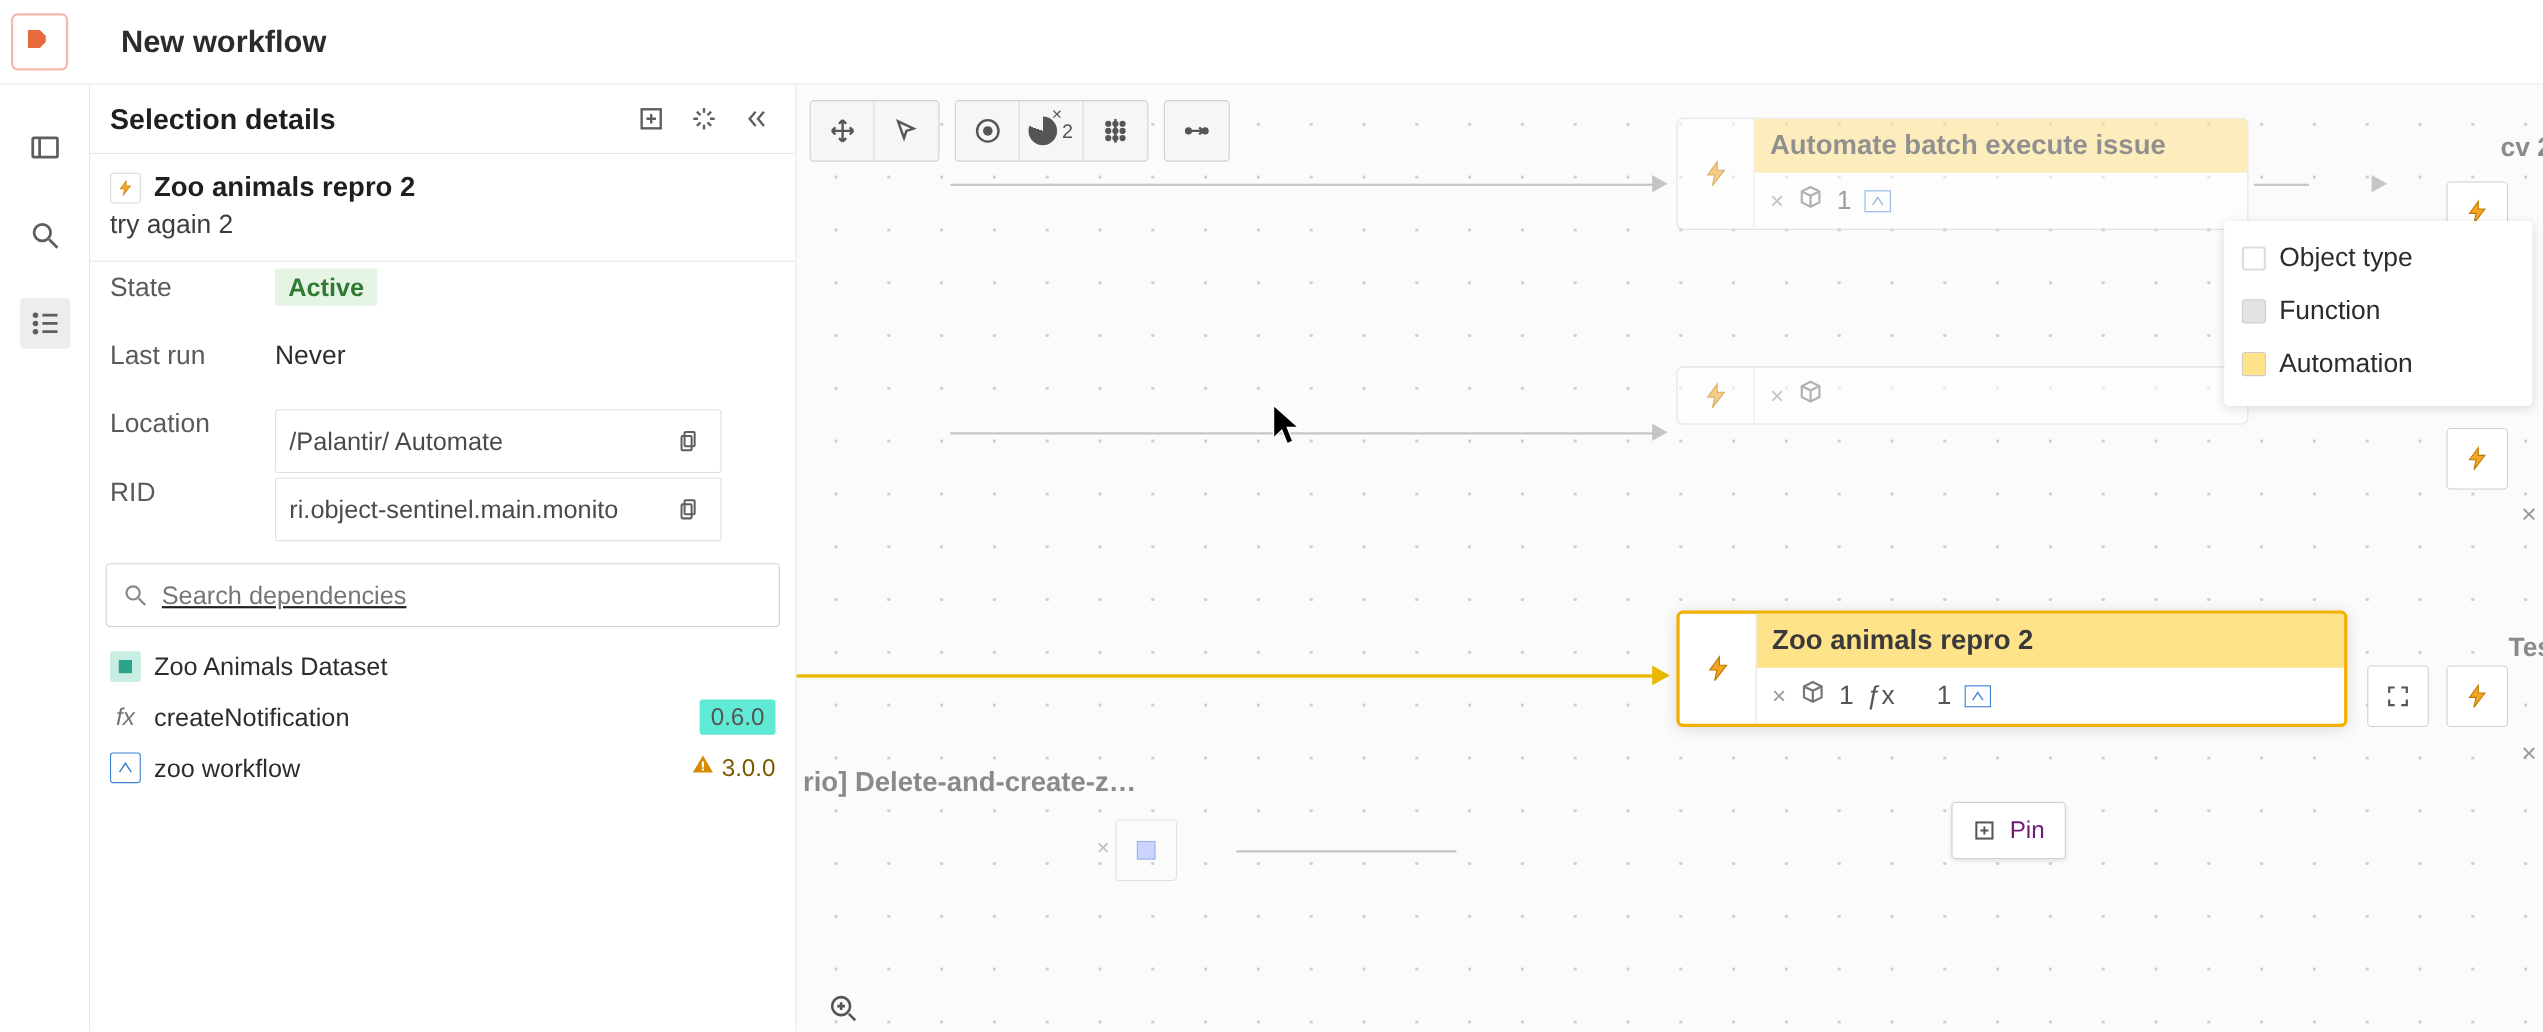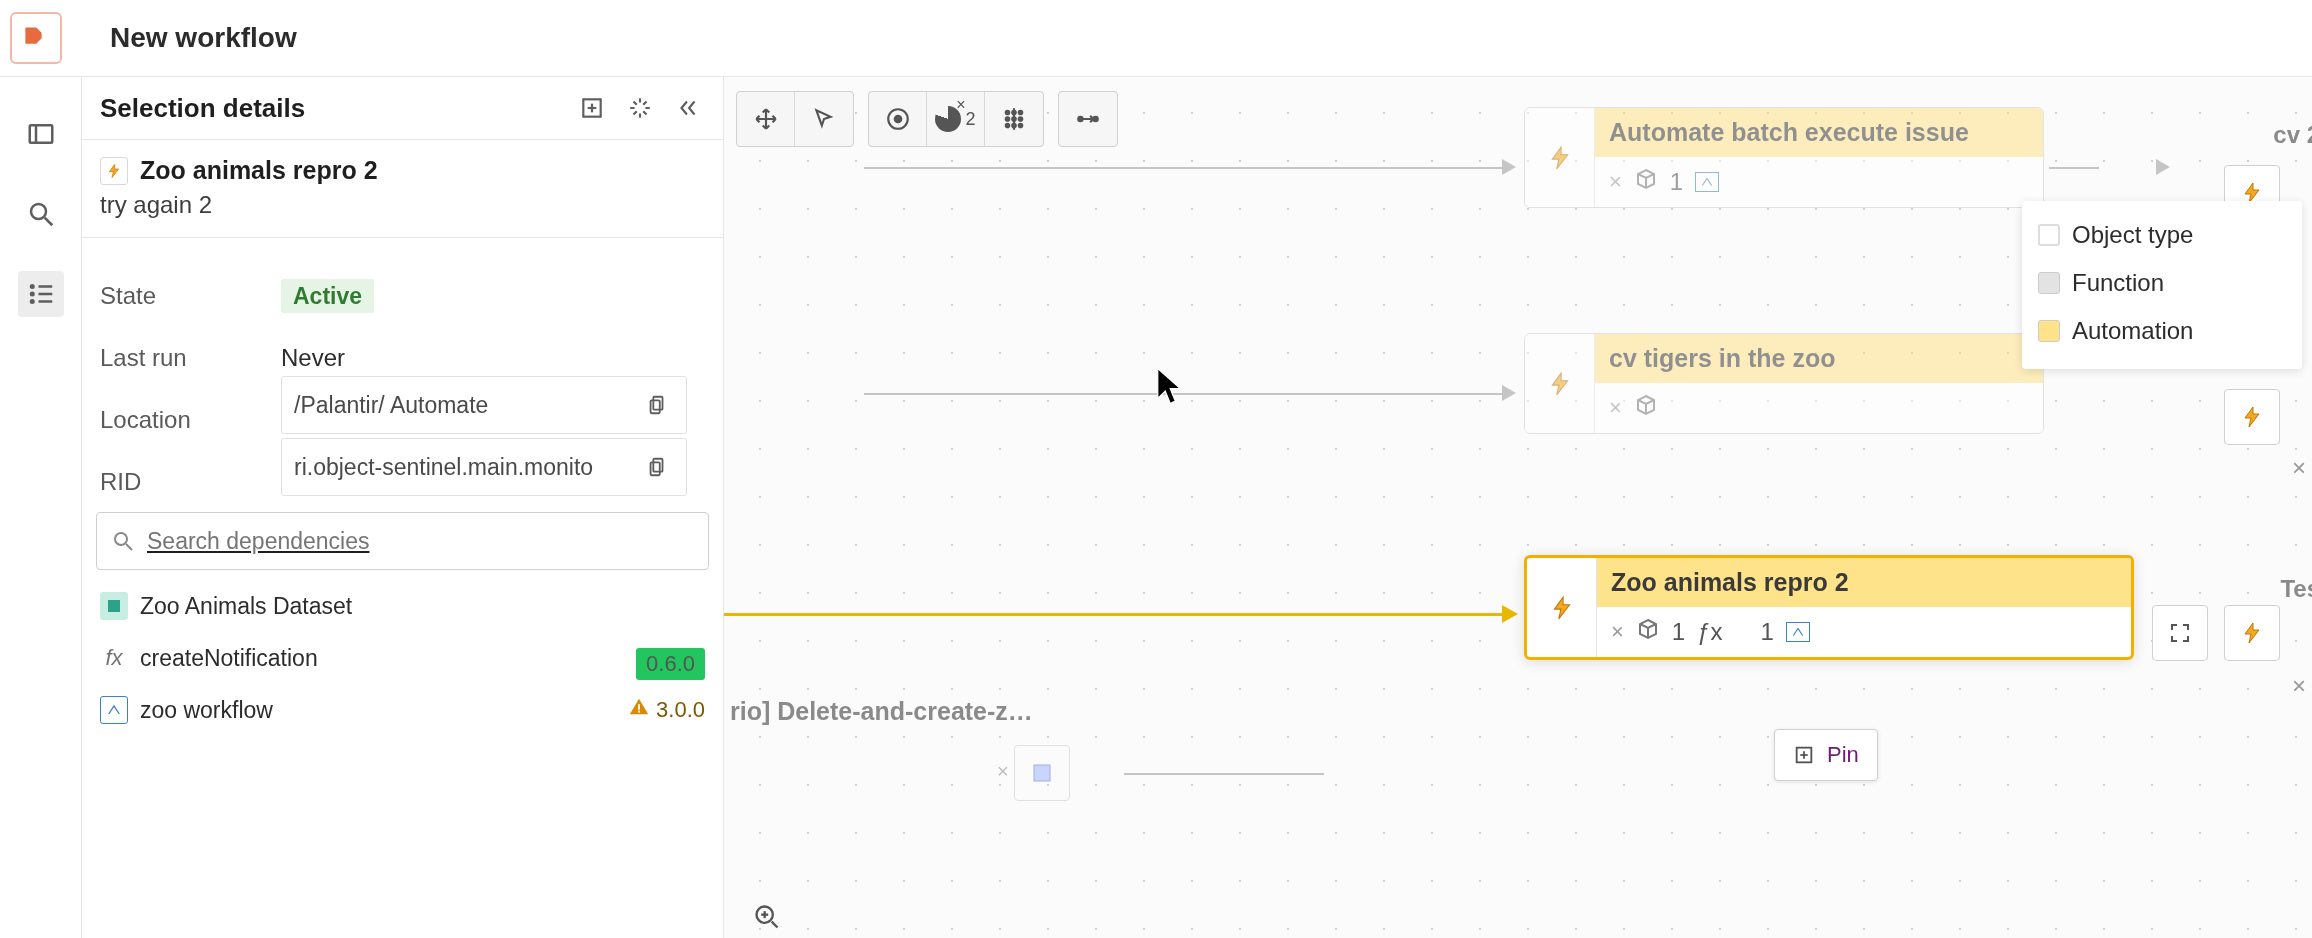--- a/index.html
+++ b/index.html
@@ -27,21 +27,21 @@
   .sidebar .section-head .tool svg { width:26px; height:26px; stroke:#5e5e5e; fill:none; stroke-width:2; }
 
   .sidebar .sel-block { padding: 16px 18px 18px 18px; border-bottom:1px solid #e6e6e6; }
   .sidebar .sel-title-row { display:flex; align-items:center; gap:12px; margin-bottom:6px; }
   .sidebar .sel-title-row .bolt { width:28px; height:28px; border:1px solid #d9d9d9; border-radius:3px; display:flex; align-items:center; justify-content:center; }
   .sidebar .sel-title-row .bolt svg { width:16px; height:16px; }
   .sidebar .sel-title-row .sel-title { font-size:25px; font-weight:700; }
   .sidebar .sel-sub { font-size:24px; color:#3d3d3d; margin-top:2px; }
 
   .sidebar .kv { padding: 10px 18px; }
-  .sidebar .kv .row { display:flex; align-items:flex-end; min-height:62px;gap:31px; }
+  .sidebar .kv .row { display:flex; align-items:flex-start; min-height:62px; }
   .sidebar .kv .key { width:150px; font-size:24px; color:#5a5a5a; }
   .sidebar .kv .val { font-size:24px; color:#2c2c2c; }
   .sidebar .kv .badge-active { background:#e6f4e6; color:#317a31; padding:4px 12px; border-radius:2px; font-size:23px; font-weight:600; }
   .sidebar .kv .inputish { display:flex; align-items:center; border:1px solid #e0e0e0; border-radius:3px; height:58px; padding:0 12px; width:406px; background:#fff; overflow:hidden; white-space:nowrap; }
   .sidebar .kv .inputish .text { flex:1; overflow:hidden; text-overflow:ellipsis; font-size:23px; color:#4a4a4a; }
   .sidebar .kv .clip { width:34px; height:34px; margin-left:10px; display:flex; align-items:center; justify-content:center; cursor:pointer; }
   .sidebar .kv .clip svg { width:22px; height:22px; stroke:#5e5e5e; fill:none; stroke-width:2; }
 
   .sidebar .deps-head { font-size:25px; font-weight:600; padding: 16px 18px 10px 18px; border-top:1px solid #eee; }
   .sidebar .deps-search { margin: 6px 14px 14px 14px; text-decoration: underline; }
@@ -51,21 +51,21 @@
 
   .sidebar .dep-item { display:flex; align-items:center; justify-content:space-between; padding: 8px 18px; cursor:pointer; }
   .sidebar .dep-item .left { display:flex; align-items:center; gap:12px; }
   .sidebar .dep-item .ico { width:28px; height:28px; display:flex; align-items:center; justify-content:center; border-radius:3px; }
   .sidebar .dep-item .ico.ds { background:#c8ede3; }
   .sidebar .dep-item .ico.fx { font-style:italic; font-size:22px; color:#737373; }
   .sidebar .dep-item .ico.ot { border:1px solid #3a80cf; }
   .sidebar .dep-item .ico.ot svg { width:16px; height:16px; }
   .sidebar .dep-item .label { font-size:23px; color:#2c2c2c; }
   .sidebar .dep-item .ver { font-size:22px; color:#7a5a00; display:flex; align-items:center; gap:6px; }
-  .sidebar .dep-item .ver.norm { color:#555; background:#22c55e; padding:3px 10px; border-radius:3px;margin-top:12px; }
+  .sidebar .dep-item .ver.norm { color:#555; background:#5eead4; padding:3px 10px; border-radius:3px; }
   .sidebar .dep-item .ver .warn svg { width:22px; height:22px; }
 
   
   .canvas { position:absolute; left:724px; top:77px; right:0; bottom:0; background:#fbfbfb; background-image: radial-gradient(#d0d0d0 1.5px, transparent 1.5px); background-size: 48px 48px; background-position: 12px 12px; overflow:hidden; }
 
   .canvas-toolbar { position:absolute; left:12px; top:14px; display:flex; gap:14px; z-index:5; }
   .canvas-toolbar .grp { display:flex; border:1px solid #d0d0d0; border-radius:4px; background:#f6f6f6; height:56px; overflow:hidden; }
   .canvas-toolbar .btn { width:58px; height:54px; display:flex; align-items:center; justify-content:center; border-right:1px solid #d9d9d9; cursor:pointer; }
   .canvas-toolbar .btn:last-child { border-right:none; }
   .canvas-toolbar .btn svg { width:26px; height:26px; stroke:#555; fill:none; stroke-width:2; }
@@ -380,21 +380,20 @@
   <div class="arrow-line gray" style="left:1325px; top:90px; width:50px;"></div>
   <div class="arrow-head gray" style="left:1432px; top:82px;"></div>
 
   <div class="node" style="left:800px; top:256px; width:520px;">
     <div class="icon-col mini-bolt">
         <svg viewBox="0 0 24 24">
           <path d="M13 2 L5 13 H11 L9 22 L19 9 H13 Z"></path>
         </svg>
       </div>
     <div class="body">
-      <div class="hdr">cv tigers in the zoo</div>
       <div class="sub">
         <span class="x">×</span>
         <span class="cube"><svg viewBox="0 0 24 24">
               <path d="M12 3l8 4v10l-8 4-8-4V7z" fill="none" stroke="#777" stroke-width="2"></path>
               <path d="M4 7l8 4 8-4M12 11v10" stroke="#777" stroke-width="2" fill="none"></path>
             </svg></span>
       </div>
     </div>
   </div>
 

